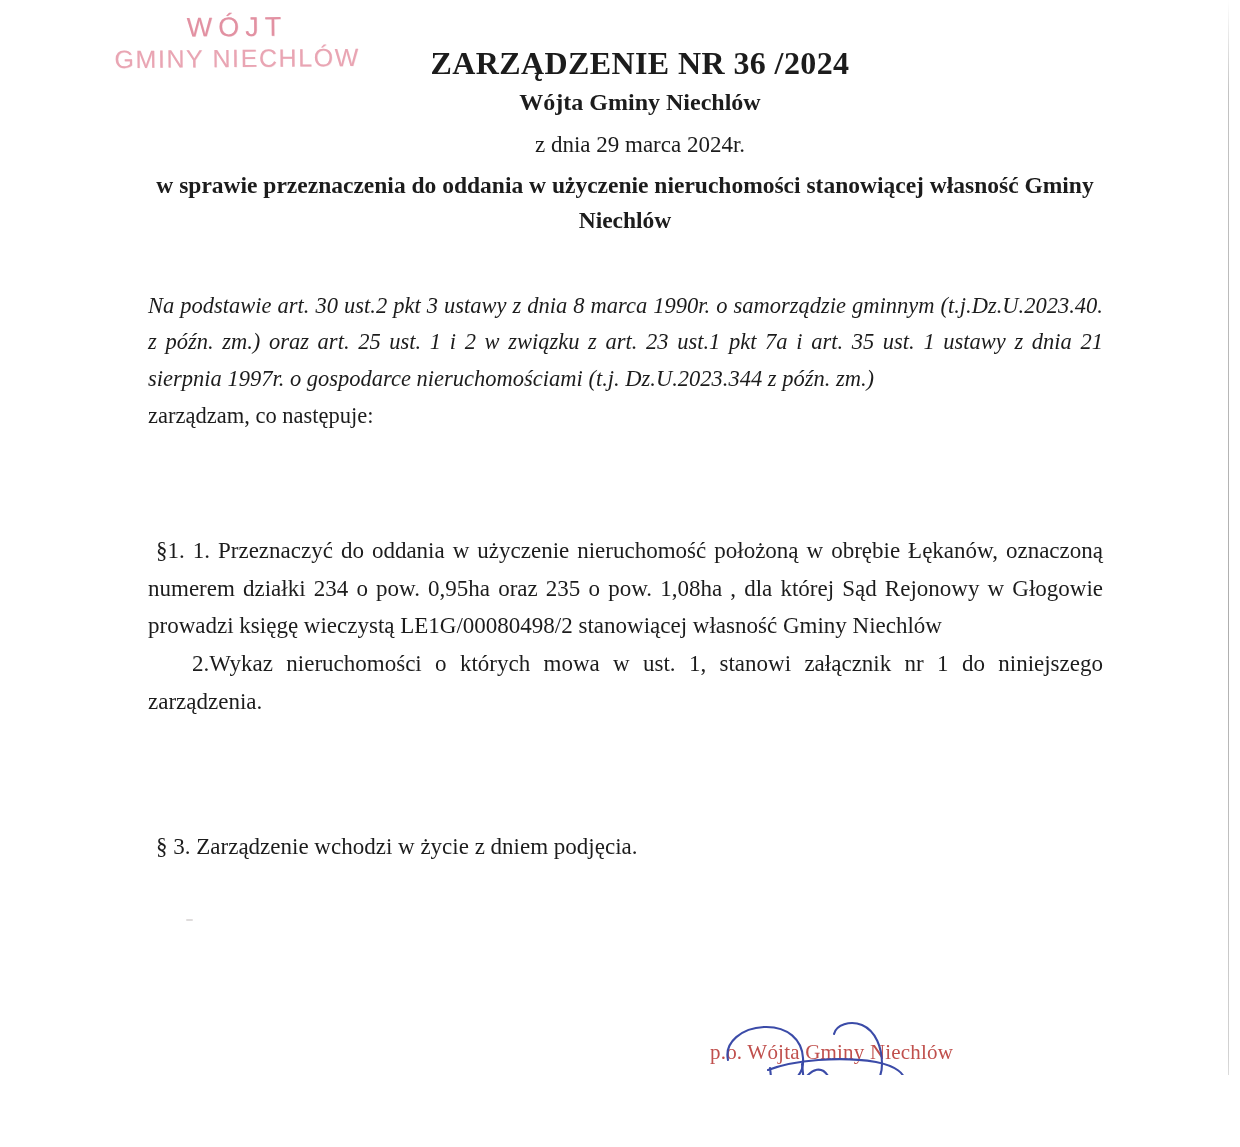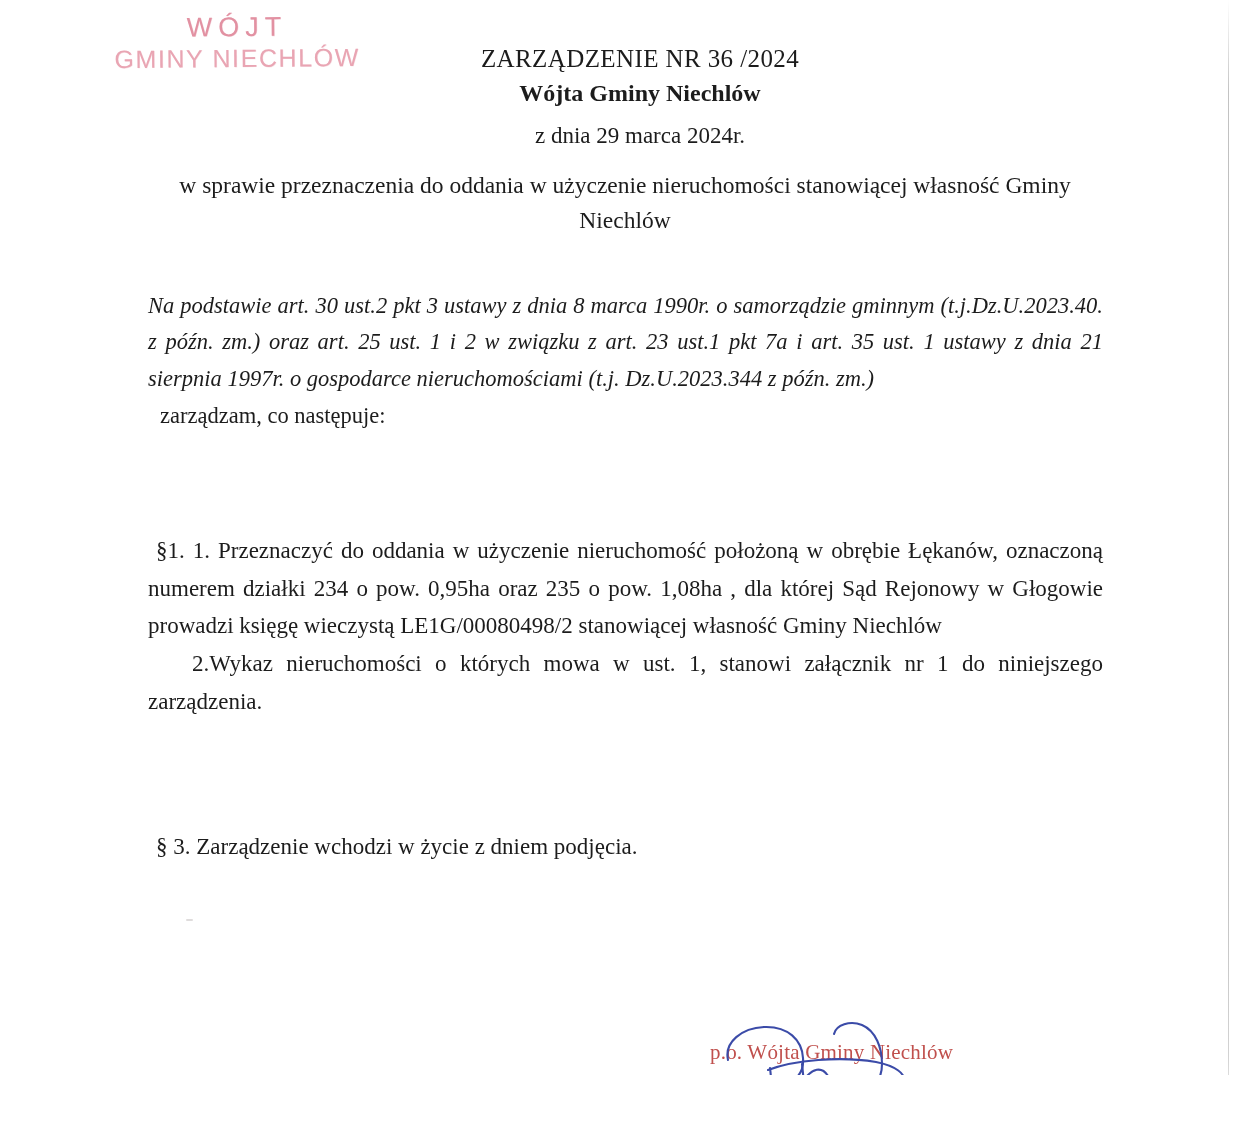--- a/index.html
+++ b/index.html
@@ -71,22 +71,22 @@
 
   
   .title-block {
     position: absolute;
     left: 320px;
     top: 42px;
     width: 640px;
     text-align: center;
   }
   .title-main {
-    font-size: 25px;
-    font-weight: normal;
+    font-size: 32px;
+    font-weight: bold;
     letter-spacing: 0.4px;
     line-height: 1.35;
   }
   .title-sub {
     font-size: 24px;
     font-weight: bold;
     line-height: 1.45;
     margin-top: 0;
   }
   .title-date {
@@ -97,41 +97,40 @@
   }
 
   
   .subject {
     position: absolute;
     left: 150px;
     top: 168px;
     width: 950px;
     text-align: center;
     font-size: 23.5px;
-    font-weight: normal;
+    font-weight: bold;
     line-height: 1.5;
   }
 
   
   .legal-basis {
     position: absolute;
     left: 148px;
     top: 288px;
     width: 955px;
     font-size: 22.5px;
     font-style: italic;
     line-height: 1.62;
     text-align: justify;
   }
   .legal-basis .closing {
     font-style: normal;
     display: block;
     text-align: left;
     margin-top: 1px;
-    margin-left: 12px;
   }
 
   
   .body-block {
     position: absolute;
     left: 148px;
     top: 532px;
     width: 955px;
     font-size: 23px;
     line-height: 1.64;

